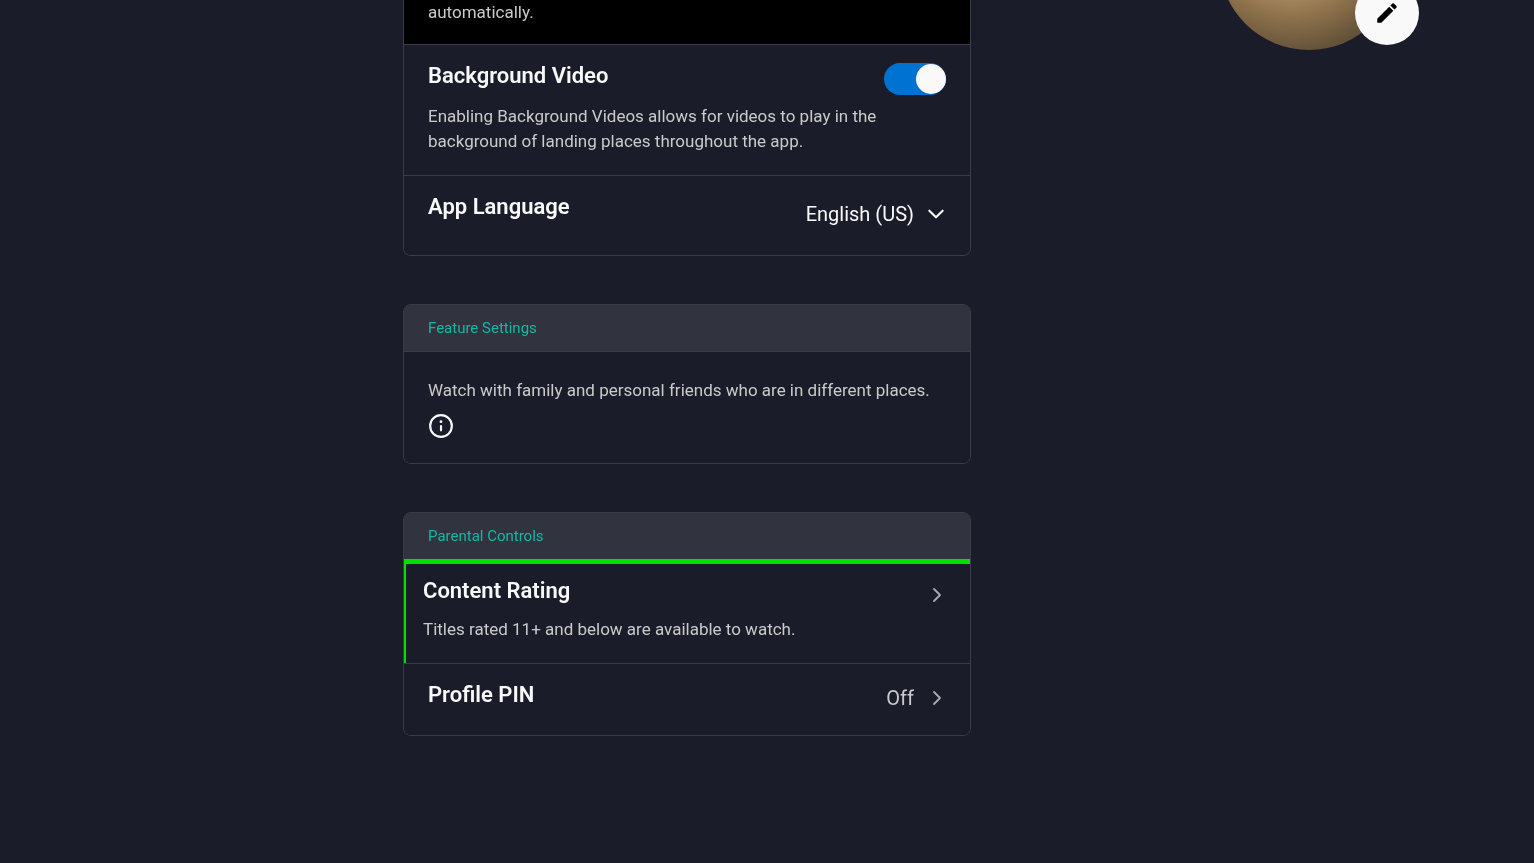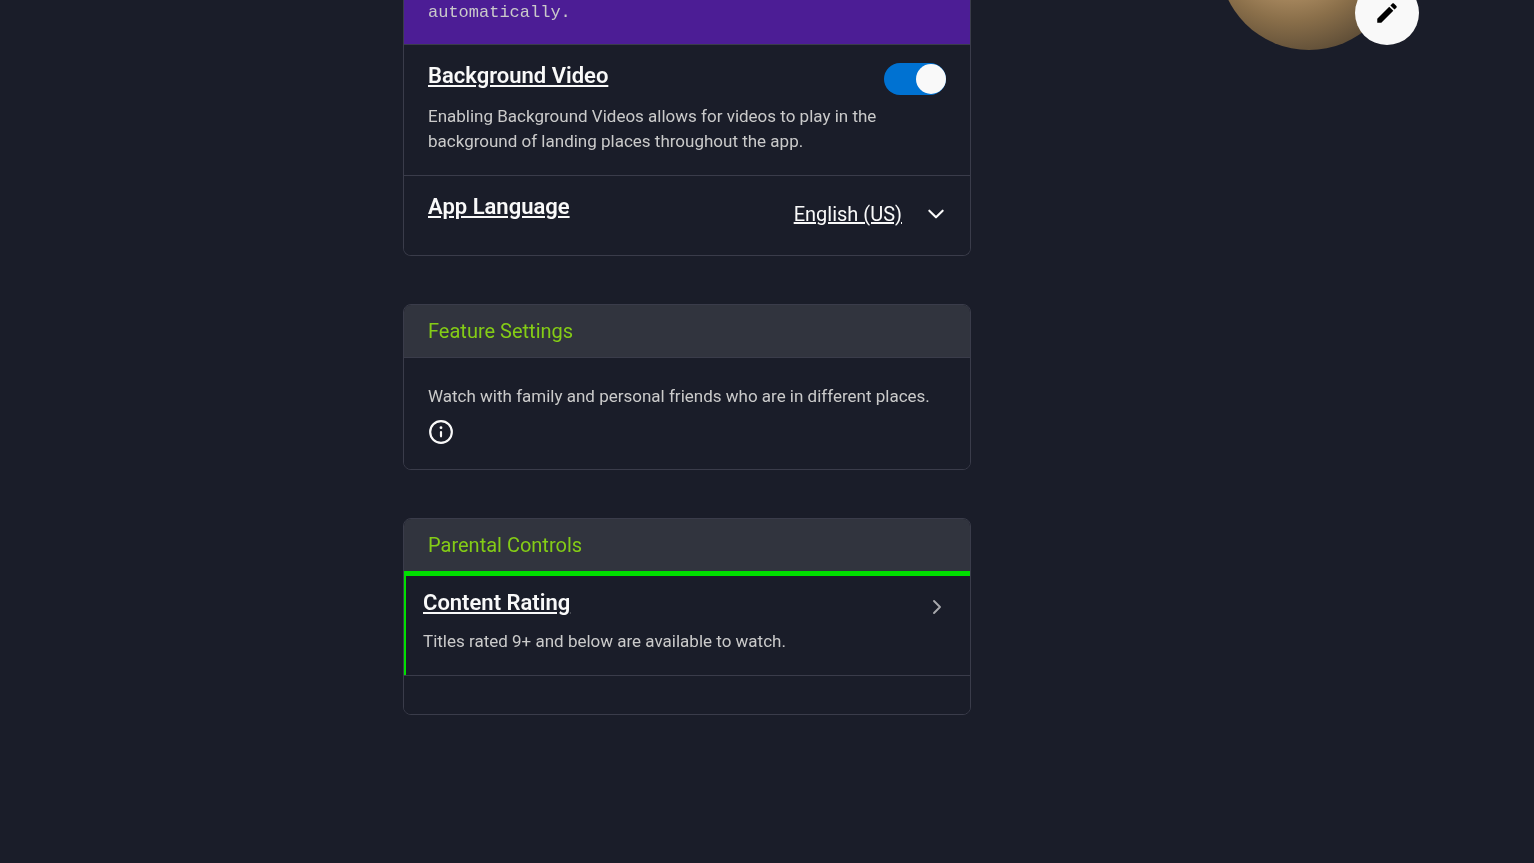--- a/index.html
+++ b/index.html
@@ -24,55 +24,53 @@
     }
     .section {
       border: 1px solid #3a3c4a;
       border-radius: 8px;
       margin-bottom: 48px;
       overflow: hidden;
     }
     .section-header {
       background-color: #31343e;
       padding: 14px 24px;
-      font-size: 20px;
-      color: #84cc16;
+      font-size: 15px;
+      color: #14b8a6;
       font-weight: 400;
     }
     .row {
       padding: 18px 24px 20px 24px;
       border-top: 1px solid #3a3c4a;
       background-color: #1a1d29;
       position: relative;
     }
     .row:first-child {
       border-top: none;
     }
     .row-partial {
       padding: 0 24px 18px 24px;
-      background-color: #4c1d95;
-      font-family: Liberation Mono, monospace;
+      background-color: #000000;
     }
     .row-title {
       font-size: 22px;
       font-weight: 600;
       color: #f9f9f9;
       margin-bottom: 8px;
     }
     .row-desc {
       font-size: 17px;
       color: #cacaca;
       line-height: 1.5;
       font-weight: 400;
     }
     .row-flex {
       display: flex;
       align-items: center;
       justify-content: space-between;
-      text-decoration: underline;
     }
     .row-left {
       flex: 1;
       padding-right: 20px;
     }
     .toggle {
       width: 62px;
       height: 32px;
       background-color: #0072d2;
       border-radius: 16px;
@@ -86,21 +84,21 @@
       background-color: #f9f9f9;
       border-radius: 50%;
       position: absolute;
       right: 0;
       top: 50%;
       transform: translateY(-50%);
     }
     .dropdown-value {
       font-size: 20px;
       color: #f9f9f9;
-      margin-right: 24px;
+      margin-right: 12px;
     }
     .right-controls {
       display: flex;
       align-items: center;
     }
     .chevron-down {
       width: 20px;
       height: 20px;
     }
     .chevron-right {
@@ -224,21 +222,32 @@
 
     <div class="row highlighted">
       <div class="row-flex">
         <div class="row-left">
           <div class="row-title">Content Rating</div>
         </div>
         <svg class="chevron-right" viewBox="0 0 24 24">
           <path d="M8 4 L16 12 L8 20" stroke="#a8a9ad" stroke-width="2.5" fill="none" stroke-linecap="round" stroke-linejoin="round"></path>
         </svg>
       </div>
-      <div class="row-desc" style="margin-top:6px">Titles rated 9+ and below are available to watch.</div>
+      <div class="row-desc" style="margin-top:6px">Titles rated 11+ and below are available to watch.</div>
       <div class="highlight-box"></div>
     </div>
 
     <div class="row">
+      <div class="row-flex">
+        <div class="row-left">
+          <div class="row-title">Profile PIN</div>
+        </div>
+        <div class="right-controls">
+          <span class="value-label">Off</span>
+          <svg class="chevron-right" viewBox="0 0 24 24">
+            <path d="M8 4 L16 12 L8 20" stroke="#a8a9ad" stroke-width="2.5" fill="none" stroke-linecap="round" stroke-linejoin="round"></path>
+          </svg>
+        </div>
+      </div>
     </div>
   </div>
 
 </div>
 
 </body></html>

